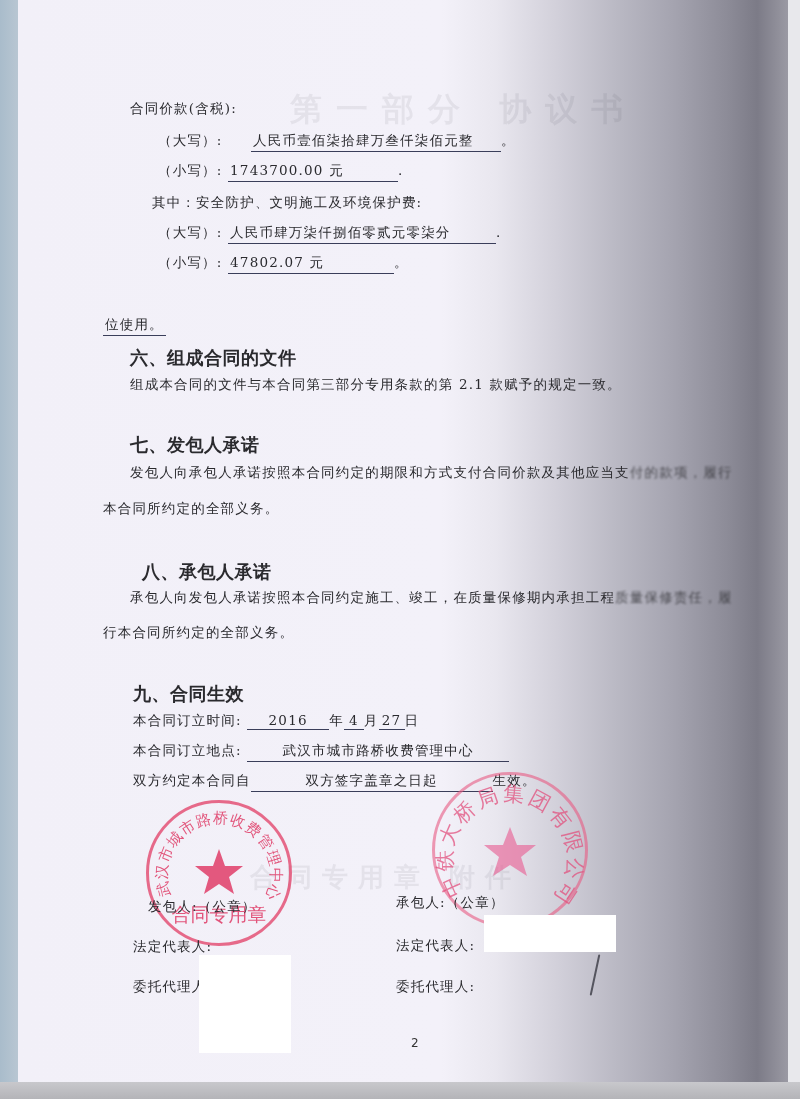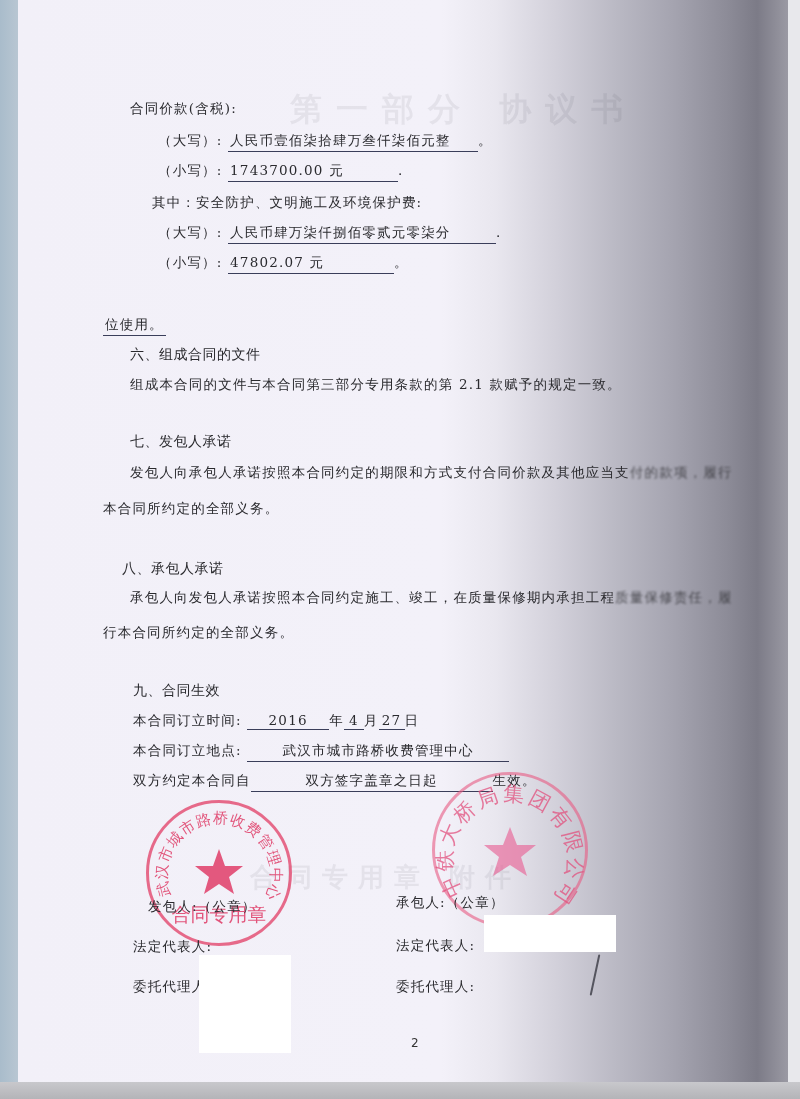--- a/index.html
+++ b/index.html
@@ -35,21 +35,21 @@
     position: absolute; color: #2a2a3a; opacity: 0.07; white-space: nowrap;
     font-family: "DejaVu Sans", "Liberation Sans", sans-serif;
   }
   .ghost.title { left: 290px; top: 88px; font-size: 32px; font-weight: bold; letter-spacing: 14px; }
   .ghost.part4 { left: 250px; top: 860px; font-size: 26px; font-weight: bold; letter-spacing: 10px; }
 
   .line {
     position: absolute; font-size: 13.5px; white-space: nowrap; letter-spacing: 1.2px;
   }
   .heading {
-    position: absolute; font-size: 14px; font-weight: normal; white-space: nowrap;
+    position: absolute; font-size: 18px; font-weight: bold; white-space: nowrap;
     font-family: "DejaVu Sans", "Liberation Sans", sans-serif; letter-spacing: 0.5px;
   }
   .fill {
     display: inline-block; border-bottom: 1.4px solid #3a3e5a; padding: 0 2px 1px 2px;
     text-align: left;
   }
   .fill.center { text-align: center; }
   .blurry { filter: blur(0.8px); opacity: 0.75; }
 
   
@@ -78,21 +78,21 @@
   <div class="right-edge"></div>
   <div class="bottom-strip"></div>
 
   <div class="ghost title">第一部分 协议书</div>
   <div class="ghost part4">合同专用章 附件</div>
 
   <div class="line" style="left:130px; top:100px;">合同价款(含税):</div>
 
   <div class="line" style="left:158px; top:132px;">
     <span>（大写）:</span>
-    <span class="fill" style="width:246px;">人民币壹佰柒拾肆万叁仟柒佰元整</span><span>。</span>
+    <span class="fill" style="width:246px;margin-left:23px;">人民币壹佰柒拾肆万叁仟柒佰元整</span><span>。</span>
   </div>
 
   <div class="line" style="left:158px; top:162px;">
     <span>（小写）:</span>
     <span class="fill" style="width:166px;">1743700.00 元</span><span>.</span>
   </div>
 
   <div class="line" style="left:152px; top:194px;">其中：安全防护、文明施工及环境保护费:</div>
 
   <div class="line" style="left:158px; top:224px;">
@@ -111,21 +111,21 @@
 
   <div class="heading" style="left:130px; top:346px;">六、组成合同的文件</div>
   <div class="line" style="left:130px; top:376px;">组成本合同的文件与本合同第三部分专用条款的第 2.1 款赋予的规定一致。</div>
 
   <div class="heading" style="left:130px; top:433px;">七、发包人承诺</div>
   <div class="line" style="left:130px; top:464px;">
     <span>发包人向承包人承诺按照本合同约定的期限和方式支付合同价款及其他应当支</span><span class="blurry">付的款项，履行</span>
   </div>
   <div class="line" style="left:103px; top:500px;">本合同所约定的全部义务。</div>
 
-  <div class="heading" style="left:122px; top:560px;">八、承包人承诺</div>
+  <div class="heading" style="left:142px; top:560px;">八、承包人承诺</div>
   <div class="line" style="left:130px; top:589px;">
     <span>承包人向发包人承诺按照本合同约定施工、竣工，在质量保修期内承担工程</span><span class="blurry">质量保修责任，履</span>
   </div>
   <div class="line" style="left:103px; top:624px;">行本合同所约定的全部义务。</div>
 
   <div class="heading" style="left:133px; top:682px;">九、合同生效</div>
 
   <div class="line" style="left:133px; top:712px;">
     <span>本合同订立时间:</span>
     <span class="fill center" style="width:78px;">2016</span><span>年</span><span class="fill center" style="width:16px;">4</span><span>月</span><span class="fill center" style="width:22px;">27</span><span>日</span>

